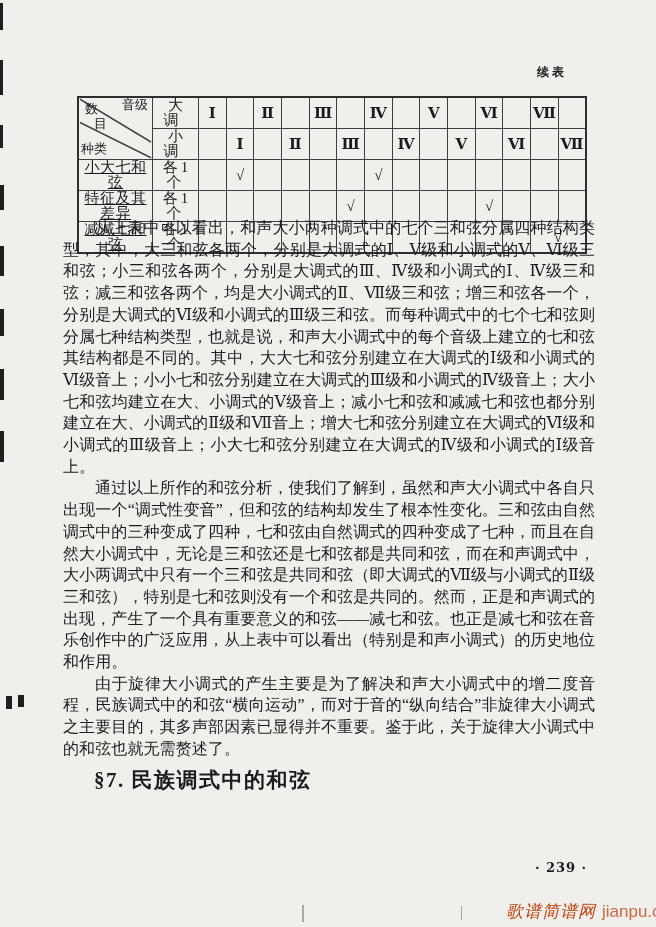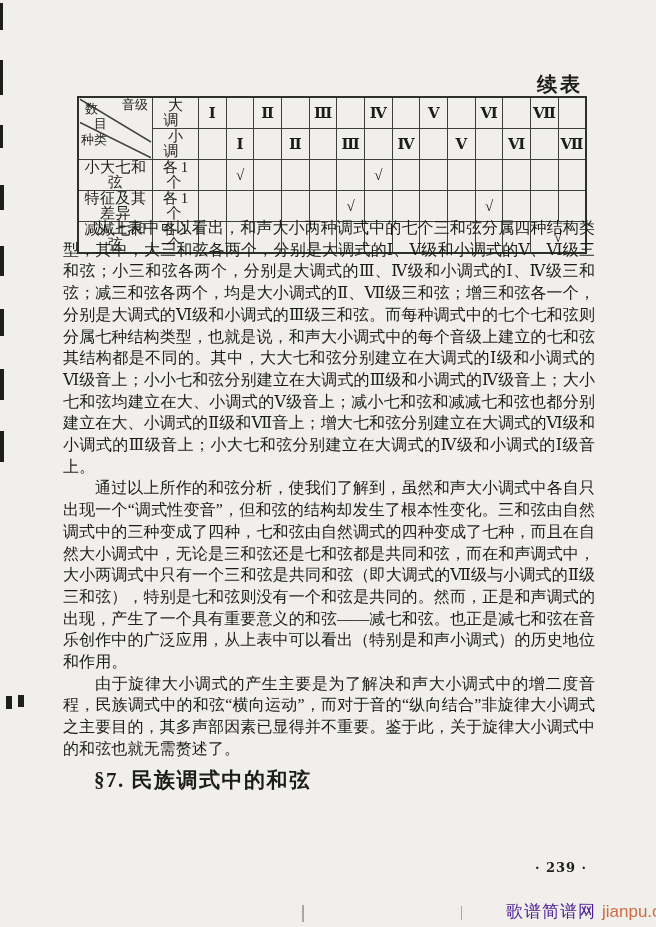--- a/index.html
+++ b/index.html
@@ -4,40 +4,40 @@
 <style>
   html,body{margin:0;padding:0;}
   body{background:#d8d6d2;font-family:"Liberation Serif","DejaVu Serif","DejaVu Sans",serif;}
   .page{position:relative;width:656px;height:927px;background:#f1efeb;overflow:hidden;color:#1c1c1c;margin:0 auto;}
 
   
   .mark{position:absolute;background:#1e1e1e;}
   .mark.faint{background:#aaa69f;}
 
   
-  .continued{position:absolute;left:537px;top:71px;font-size:20px;letter-spacing:3px;font-weight:600;}
+  .continued{position:absolute;left:537px;top:64px;font-size:12px;letter-spacing:3px;font-weight:600;}
 
   
   table.chord{position:absolute;left:77px;top:96px;border-collapse:collapse;table-layout:fixed;width:510px;background:transparent;border:2px solid #2f2f2f;}
   table.chord td{border:1px solid #3f3f3f;padding:0;text-align:center;vertical-align:middle;height:21px;overflow:hidden;font-size:15px;line-height:1;}
   tr.hr1 td{height:27px;}
   tr.hr2 td{height:22px;}
   td.corner{width:73px;position:relative;}
   td.key{width:45px;letter-spacing:9px;text-indent:9px;font-size:15px;}
-  td.typ{letter-spacing:0.5px;font-size:15px;}
+  td.typ{letter-spacing:0.5px;font-size:15px;text-decoration:underline;}
   td.cnt{letter-spacing:3px;text-indent:3px;font-size:15px;}
   td.rn,.rn{font-family:"DejaVu Serif","DejaVu Sans",serif;font-weight:700;font-size:14px;}
   td.chk{font-size:15px;font-weight:400;}
   .corner .diag{position:absolute;left:0;top:0;width:100%;height:100%;}
   .corner .diag line{stroke:#3f3f3f;stroke-width:1.3;}
   .corner span{position:absolute;font-size:13px;letter-spacing:0;line-height:1;}
   .c-tr{right:4px;top:0;}
   .c-m1{left:6px;top:4px;}
   .c-m2{left:15px;top:19px;}
-  .c-bl{left:2px;bottom:13px;}
+  .c-bl{left:2px;bottom:4px;}
 
   
   .body{position:absolute;left:63px;top:217px;width:532px;font-size:16px;line-height:21.7px;text-align:justify;letter-spacing:0.1px;}
   .para{margin:0;text-indent:2em;}
   .sect{margin:7px 0 3px 31px;font-size:21px;line-height:27px;font-weight:700;letter-spacing:1.5px;text-align:left;}
 
   
   .pageno{position:absolute;left:523px;top:860px;width:76px;text-align:center;font-size:13px;font-weight:700;letter-spacing:1px;font-family:"DejaVu Serif","Liberation Serif",serif;}
   .watermark{position:absolute;left:506px;top:900px;font-size:17px;white-space:nowrap;font-family:"Liberation Sans","DejaVu Sans",sans-serif;}
   .wm-name{letter-spacing:1px;}
@@ -168,16 +168,16 @@
   <div class="body">
     <p class="para">从上表中可以看出，和声大小两种调式中的七个三和弦分属四种结构类型，其中，大三和弦各两个，分别是大调式的Ⅰ、Ⅴ级和小调式的Ⅴ、Ⅵ级三和弦；小三和弦各两个，分别是大调式的Ⅲ、Ⅳ级和小调式的Ⅰ、Ⅳ级三和弦；减三和弦各两个，均是大小调式的Ⅱ、Ⅶ级三和弦；增三和弦各一个，分别是大调式的Ⅵ级和小调式的Ⅲ级三和弦。而每种调式中的七个七和弦则分属七种结构类型，也就是说，和声大小调式中的每个音级上建立的七和弦其结构都是不同的。其中，大大七和弦分别建立在大调式的Ⅰ级和小调式的Ⅵ级音上；小小七和弦分别建立在大调式的Ⅲ级和小调式的Ⅳ级音上；大小七和弦均建立在大、小调式的Ⅴ级音上；减小七和弦和减减七和弦也都分别建立在大、小调式的Ⅱ级和Ⅶ音上；增大七和弦分别建立在大调式的Ⅵ级和小调式的Ⅲ级音上；小大七和弦分别建立在大调式的Ⅳ级和小调式的Ⅰ级音上。</p>
     <p class="para">通过以上所作的和弦分析，使我们了解到，虽然和声大小调式中各自只出现一个“调式性变音”，但和弦的结构却发生了根本性变化。三和弦由自然调式中的三种变成了四种，七和弦由自然调式的四种变成了七种，而且在自然大小调式中，无论是三和弦还是七和弦都是共同和弦，而在和声调式中，大小两调式中只有一个三和弦是共同和弦（即大调式的Ⅶ级与小调式的Ⅱ级三和弦），特别是七和弦则没有一个和弦是共同的。然而，正是和声调式的出现，产生了一个具有重要意义的和弦——减七和弦。也正是减七和弦在音乐创作中的广泛应用，从上表中可以看出（特别是和声小调式）的历史地位和作用。</p>
     <p class="para">由于旋律大小调式的产生主要是为了解决和声大小调式中的增二度音程，民族调式中的和弦“横向运动”，而对于音的“纵向结合”非旋律大小调式之主要目的，其多声部因素已显得并不重要。鉴于此，关于旋律大小调式中的和弦也就无需赘述了。</p>
     <h2 class="sect">§7. 民族调式中的和弦</h2>
 
   </div>
 
   <div class="pageno">· 239 ·</div>
   <div class="watermark">
-    <span class="wm-name" style="color: #4c1d95;">歌谱简谱网</span><span class="wm-url" style="color: rgb(208, 106, 66);">jianpu.cn</span>
+    <span class="wm-name" style="color: #c2410c; font-style: italic;">歌谱简谱网</span><span class="wm-url" style="color: rgb(208, 106, 66);">jianpu.cn</span>
   </div>
 
 </div>
 
 </body></html>

